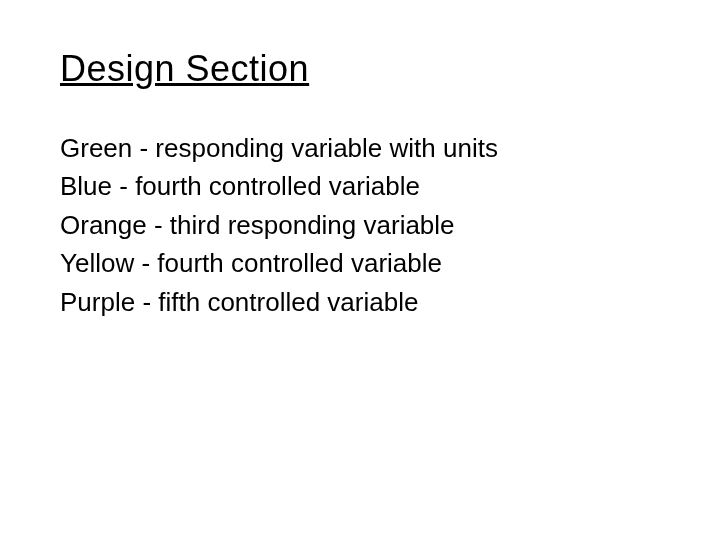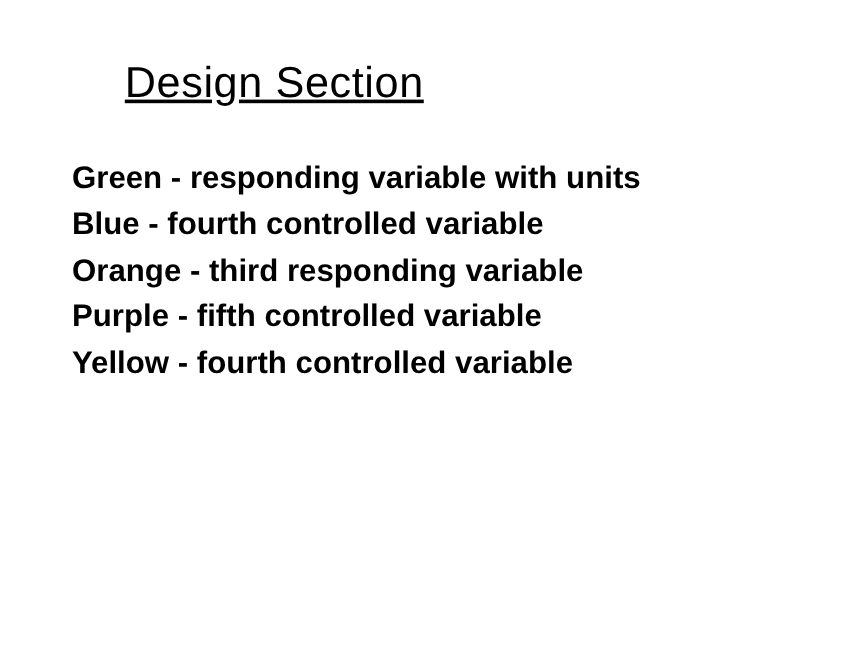--- a/index.html
+++ b/index.html
@@ -14,35 +14,33 @@
       font-family: Arial, Helvetica, sans-serif;
       color: #000000;
       padding: 48px 60px;
     }
     .title {
       font-size: 36px;
       font-weight: 400;
       text-decoration: underline;
       margin-bottom: 40px;
       letter-spacing: 0.5px;
-      margin-left: 44px;
     }
     .content-list {
       font-size: 26px;
       line-height: 1.4;
-      font-weight: bold;
     }
     .content-item {
       margin-bottom: 2px;
     }
   </style>
 </head>
 <body>
 
 <h1 class="title">Design Section</h1>
 
 <div class="content-list">
   <div class="content-item">Green - responding variable with units</div>
   <div class="content-item">Blue - fourth controlled variable</div>
   <div class="content-item">Orange - third responding variable</div>
+  <div class="content-item">Yellow - fourth controlled variable</div>
   <div class="content-item">Purple - fifth controlled variable</div>
-  <div class="content-item">Yellow - fourth controlled variable</div>
 </div>
 
 </body></html>

